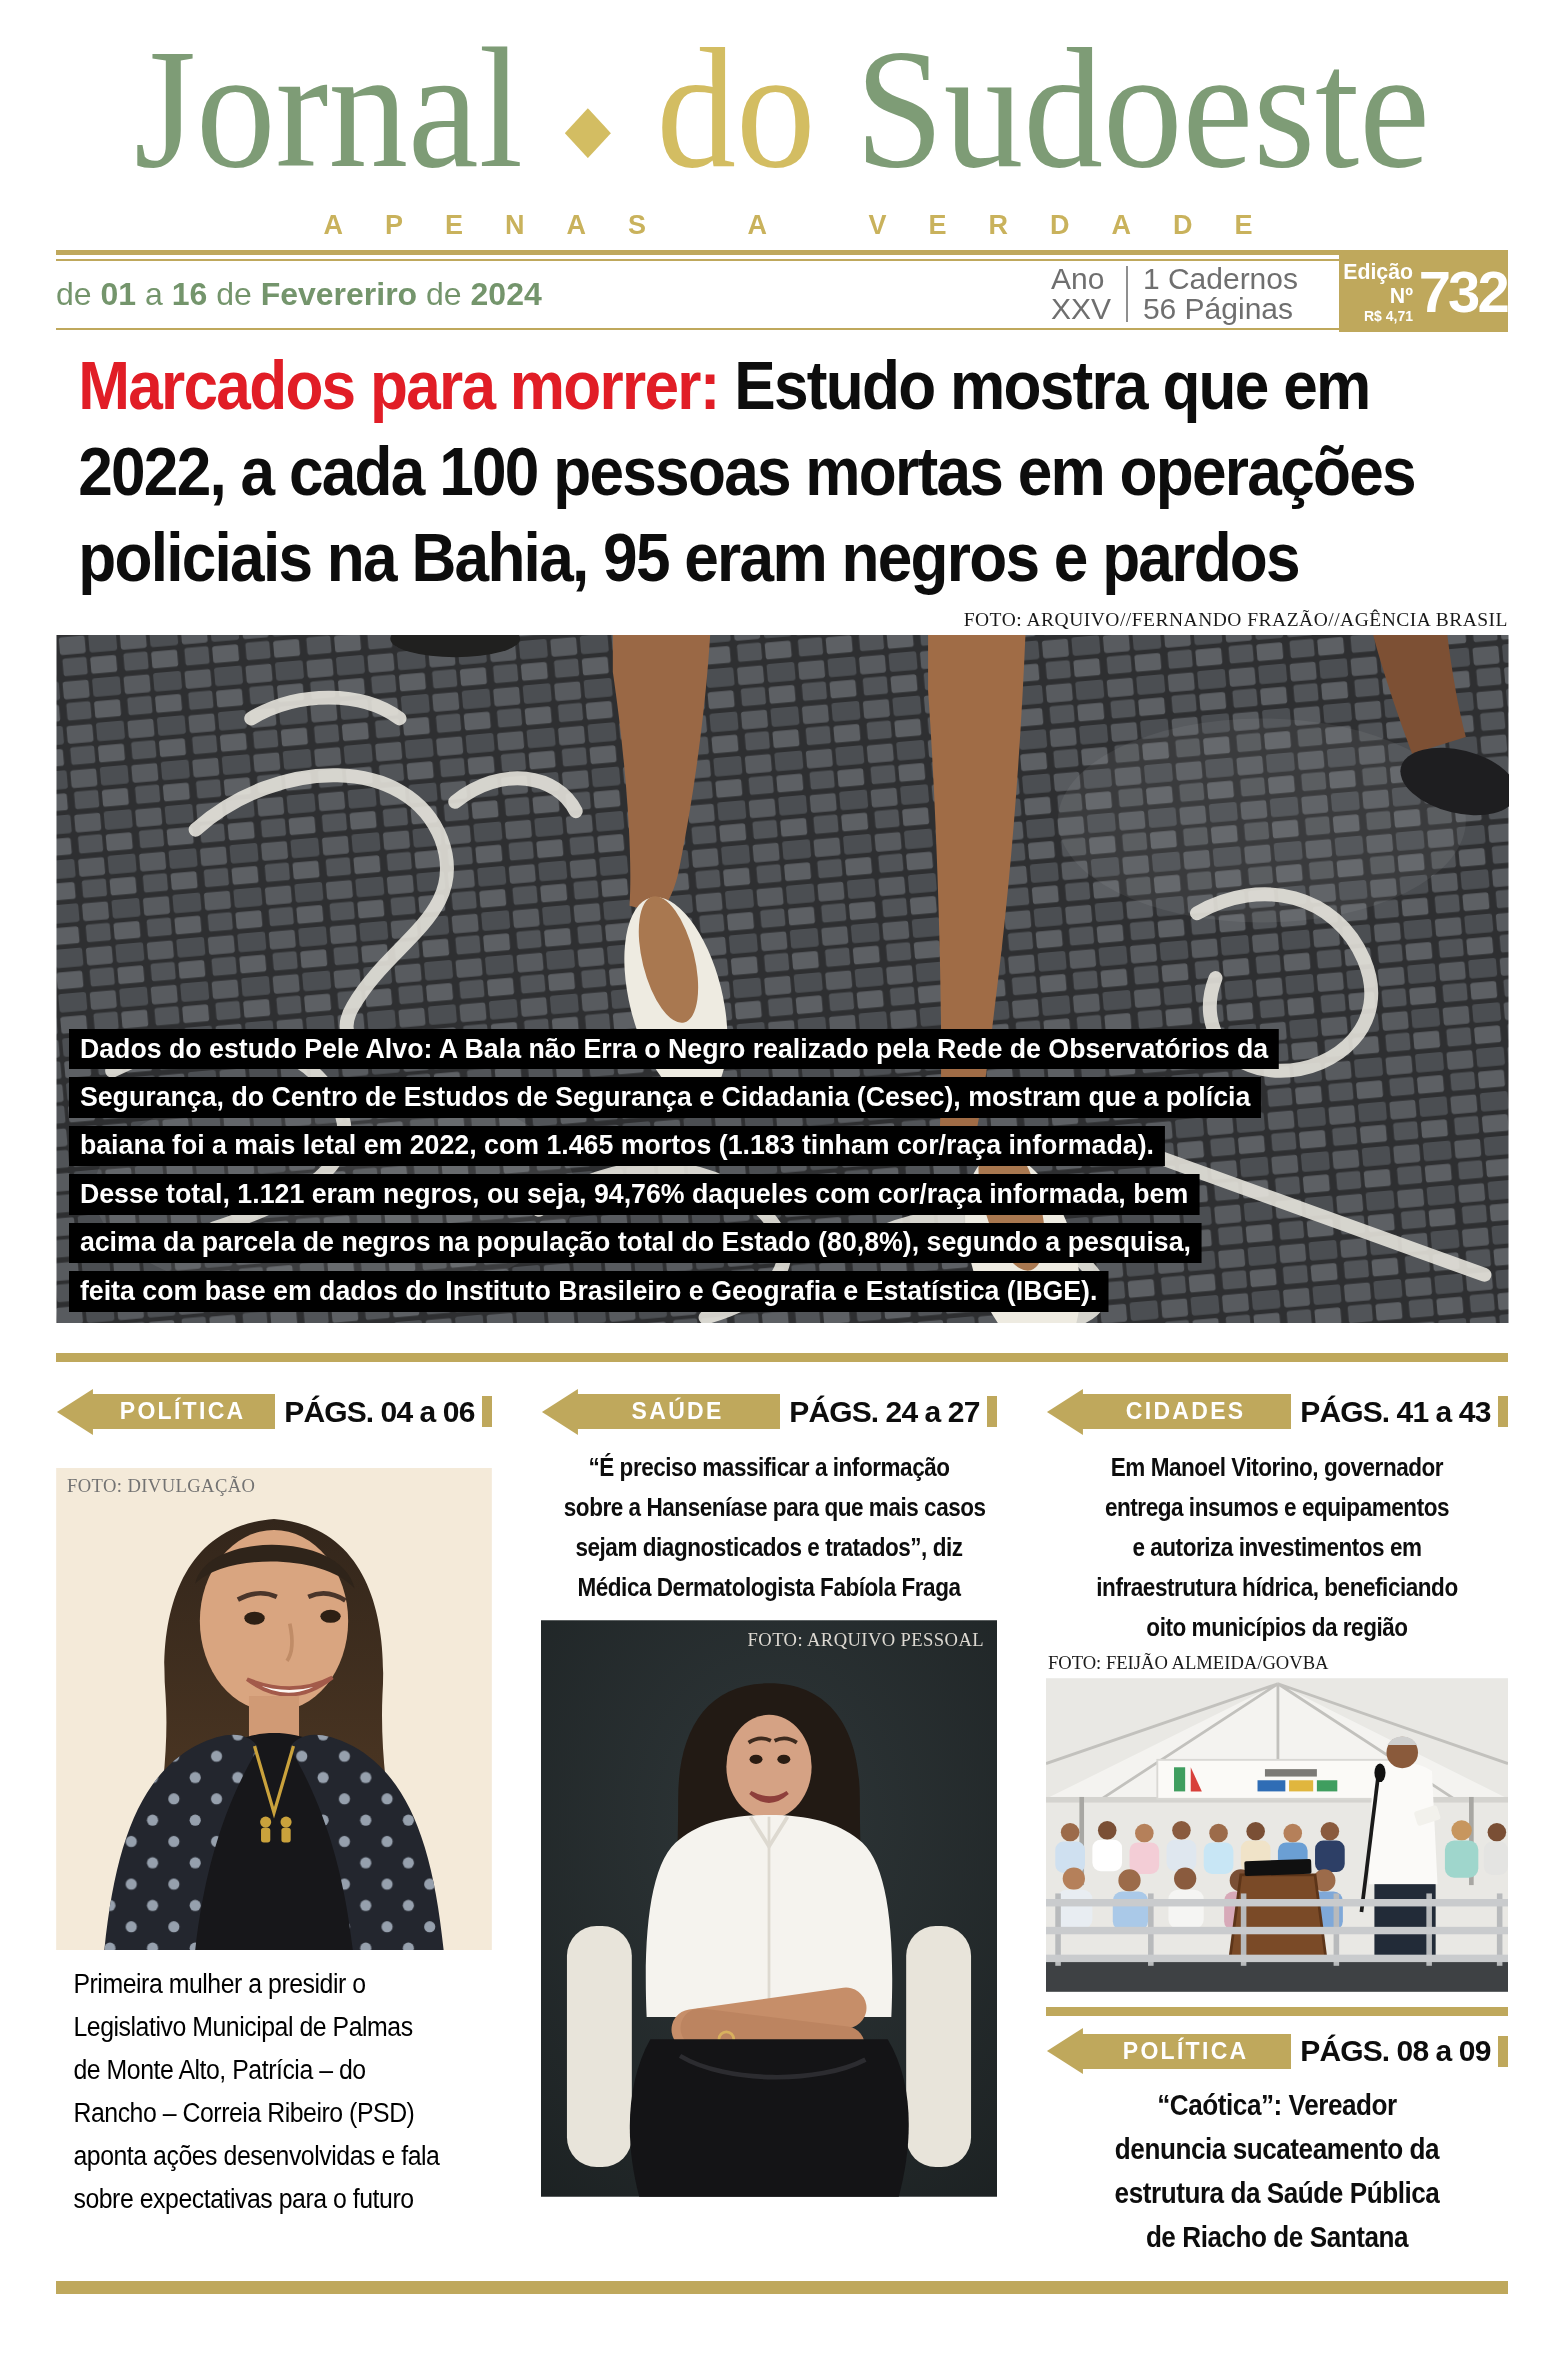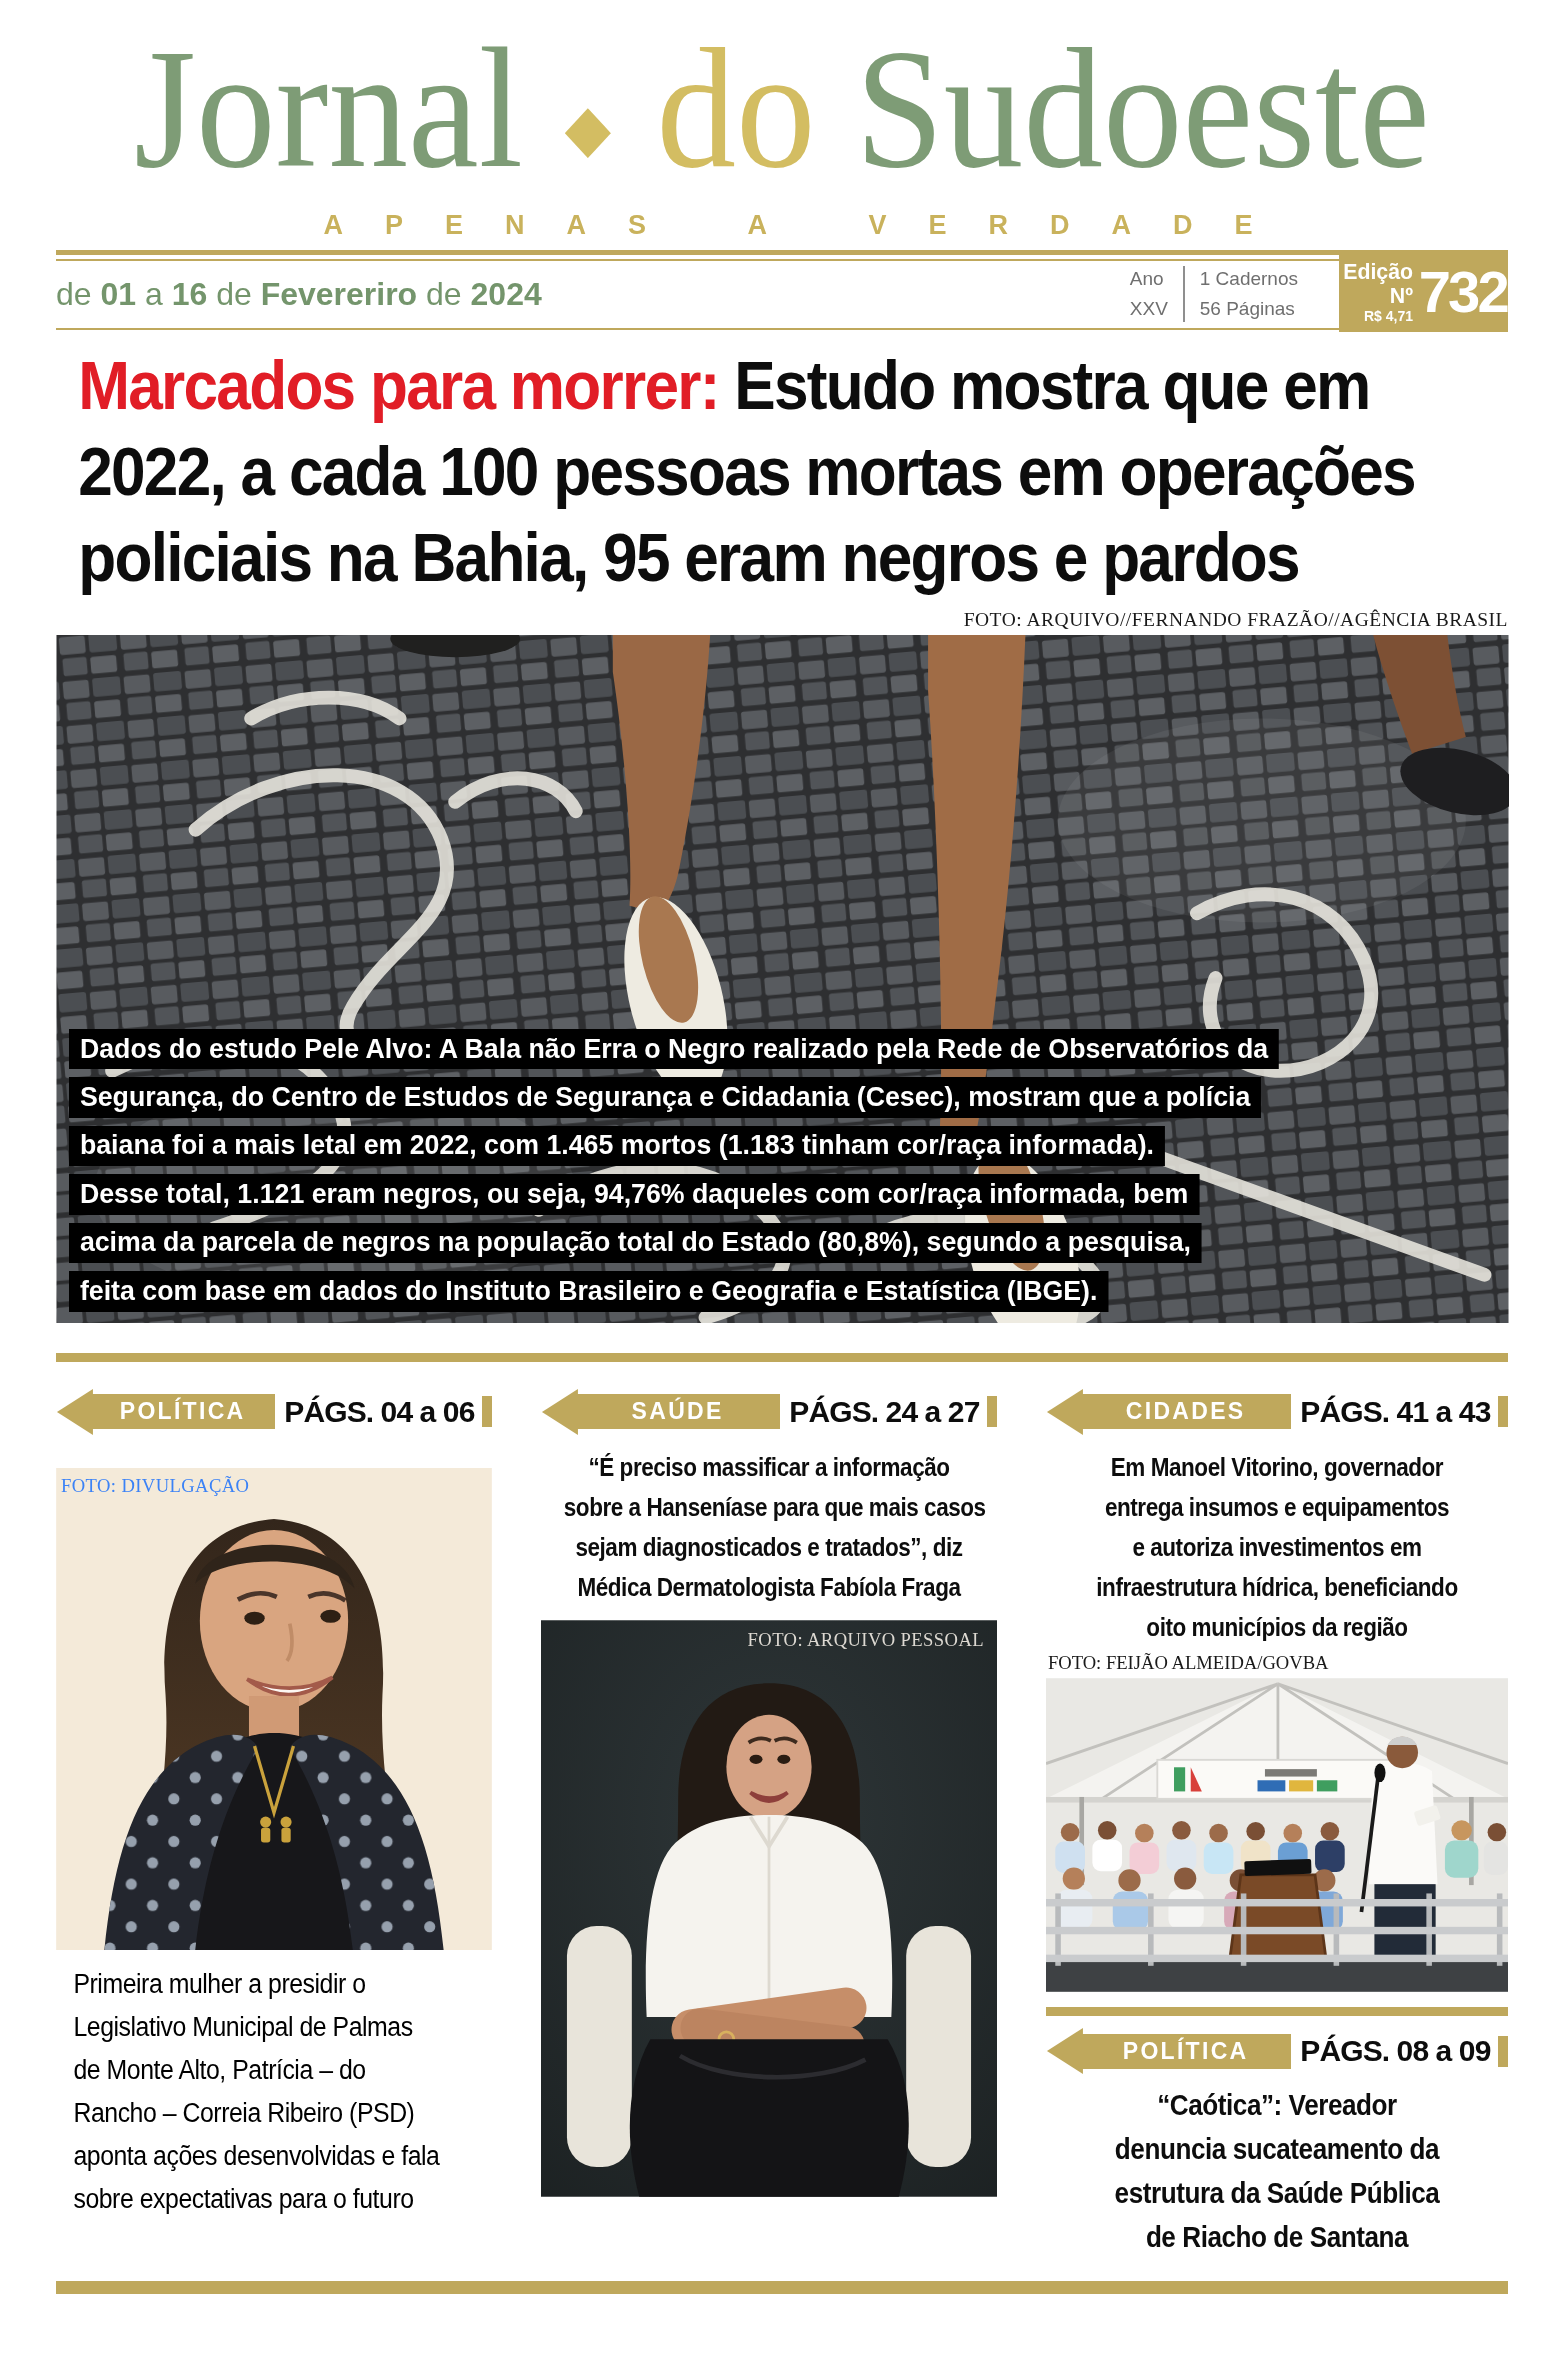--- a/index.html
+++ b/index.html
@@ -18,21 +18,21 @@
 
   
   .rules{margin:9.3px 56px 0;}
   .rule-a{height:4.6px;background:#bfa85c;}
   .rule-b{height:1.9px;background:#bfa85c;margin-top:3.7px;}
   .rule-c{height:2.8px;background:#bfa85c;}
   .issuebar{position:relative;margin:0 56px;height:67px;display:flex;align-items:center;}
   .dateline{font-size:32px;color:#74956c;letter-spacing:0;}
   .dateline b{font-weight:700;}
   .issuemeta{margin-left:auto;margin-right:210px;display:flex;align-items:center;gap:15px;
-             color:#6f6f6f;font-size:19px;line-height:30px;}
+             color:#6f6f6f;font-size:30px;line-height:30px;}
   .issuemeta .anocol{text-align:left;}
   .issuemeta .divv{width:1.9px;height:56px;background:#8f8f8f;}
   .editionbox{position:absolute;right:0;top:-8.3px;width:169px;height:80px;background:#bfa85c;
               display:flex;align-items:center;justify-content:flex-end;padding-right:1px;box-sizing:border-box;gap:5.6px;}
   .editionbox .elabels{text-align:right;color:#fff;}
   .editionbox .elab{font-size:21.3px;font-weight:700;line-height:24px;}
   .editionbox .eprice{font-size:14px;font-weight:700;line-height:16.7px;}
   .editionbox .enum{color:#fff;font-size:58px;font-weight:800;letter-spacing:-2.8px;line-height:58px;}
 
   
@@ -66,21 +66,21 @@
   .oline{display:table;background:#000;color:#fff;font-size:27px;font-weight:700;line-height:31px;
          padding:4.6px 11px;margin-top:8.3px;white-space:nowrap;transform:scaleX(.99);transform-origin:left center;}
 
   .wide-rule{margin:30px 56px 0;height:9.3px;background:#bfa85c;}
 
   
   .cols{margin:26px 56px 0;display:grid;grid-template-columns:436px 456px 462px;justify-content:space-between;}
   .colfig{position:relative;}
   .colfig svg{display:block;}
   .pcredit{position:absolute;font-family:"Liberation Serif",serif;font-size:18.6px;letter-spacing:0.4px;}
-  .pcredit.dark{color:#3b82f6;top:7.4px;left:5px;}
+  .pcredit.dark{color:#737373;top:7.4px;left:11px;}
   .pcredit.light{color:#ddd9d2;top:9.3px;right:13px;}
   .colhead{text-align:center;font-weight:800;color:#0d0d0d;margin-top:11px;}
   .cline{display:block;white-space:nowrap;font-size:25px;line-height:40px;letter-spacing:-0.5px;
          transform:scaleX(.9);transform-origin:center;}
   .caption{margin-top:13px;}
   .caption .cline{font-size:27px;line-height:43px;transform:scaleX(.92);}
   .credit-inline{text-align:left;font-family:"Liberation Serif",serif;font-size:18.6px;color:#1a1a1a;margin:5.6px 1.9px 3.7px;}
   .col3-rule{height:9.3px;background:#bfa85c;margin-top:15px;}
   .mt34{margin-top:32px;}
   .mt14{margin-top:13px;}

